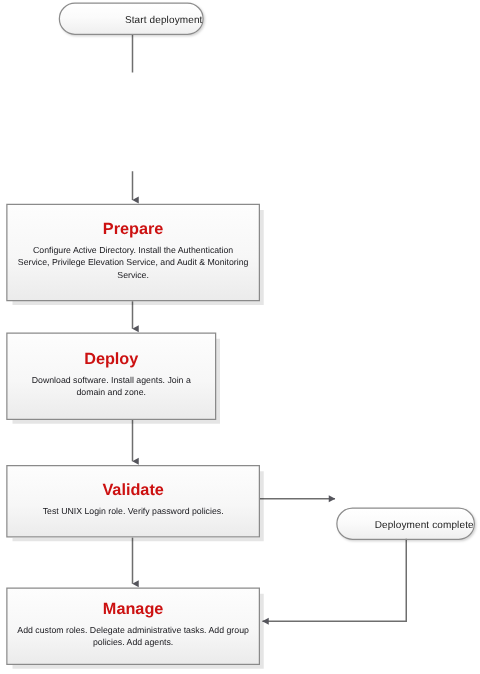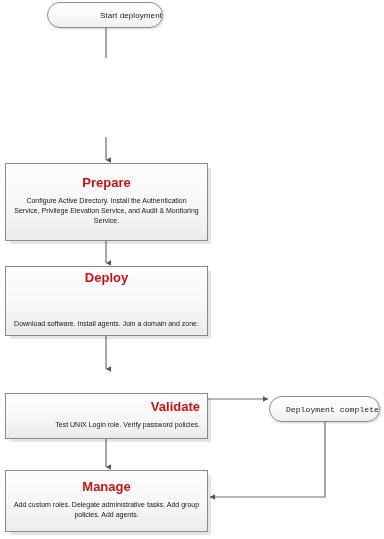--- a/index.html
+++ b/index.html
@@ -117,32 +117,32 @@
   <div class="pill" style="left:47px; top:2px; width:116px; height:26px;">
     <span class="pill-label">Start deployment</span>
   </div>
 
 
   <div class="stage" style="left:5px; top:163px; width:203px; height:78px;">
     <div class="stage-title">Prepare</div>
     <div class="stage-desc">Configure Active Directory. Install the Authentication Service, Privilege Elevation Service, and Audit &amp; Monitoring Service.</div>
   </div>
 
-  <div class="stage" style="left:5px; top:266px; width:203px; height:70px;justify-content:space-between;">
+  <div class="stage" style="left:5px; top:266px; width:168px; height:70px;">
     <div class="stage-title">Deploy</div>
     <div class="stage-desc">Download software. Install agents. Join a domain and zone.</div>
   </div>
 
-  <div class="stage" style="left:5px; top:393px; width:203px; height:46px;align-items:flex-end;">
+  <div class="stage" style="left:5px; top:372px; width:203px; height:58px;">
     <div class="stage-title">Validate</div>
     <div class="stage-desc">Test UNIX Login role. Verify password policies.</div>
   </div>
 
   <div class="stage" style="left:5px; top:470px; width:203px; height:62px;">
     <div class="stage-title">Manage</div>
     <div class="stage-desc">Add custom roles. Delegate administrative tasks. Add group policies. Add agents.</div>
   </div>
 
-  <div class="pill" style="left:269px; top:396px; width:111px; height:26px;font-family:Liberation Mono, monospace;">
+  <div class="pill" style="left:269px; top:406px; width:111px; height:26px;">
     <span class="pill-label">Deployment complete</span>
   </div>
 
 </div>
 
 </body></html>

